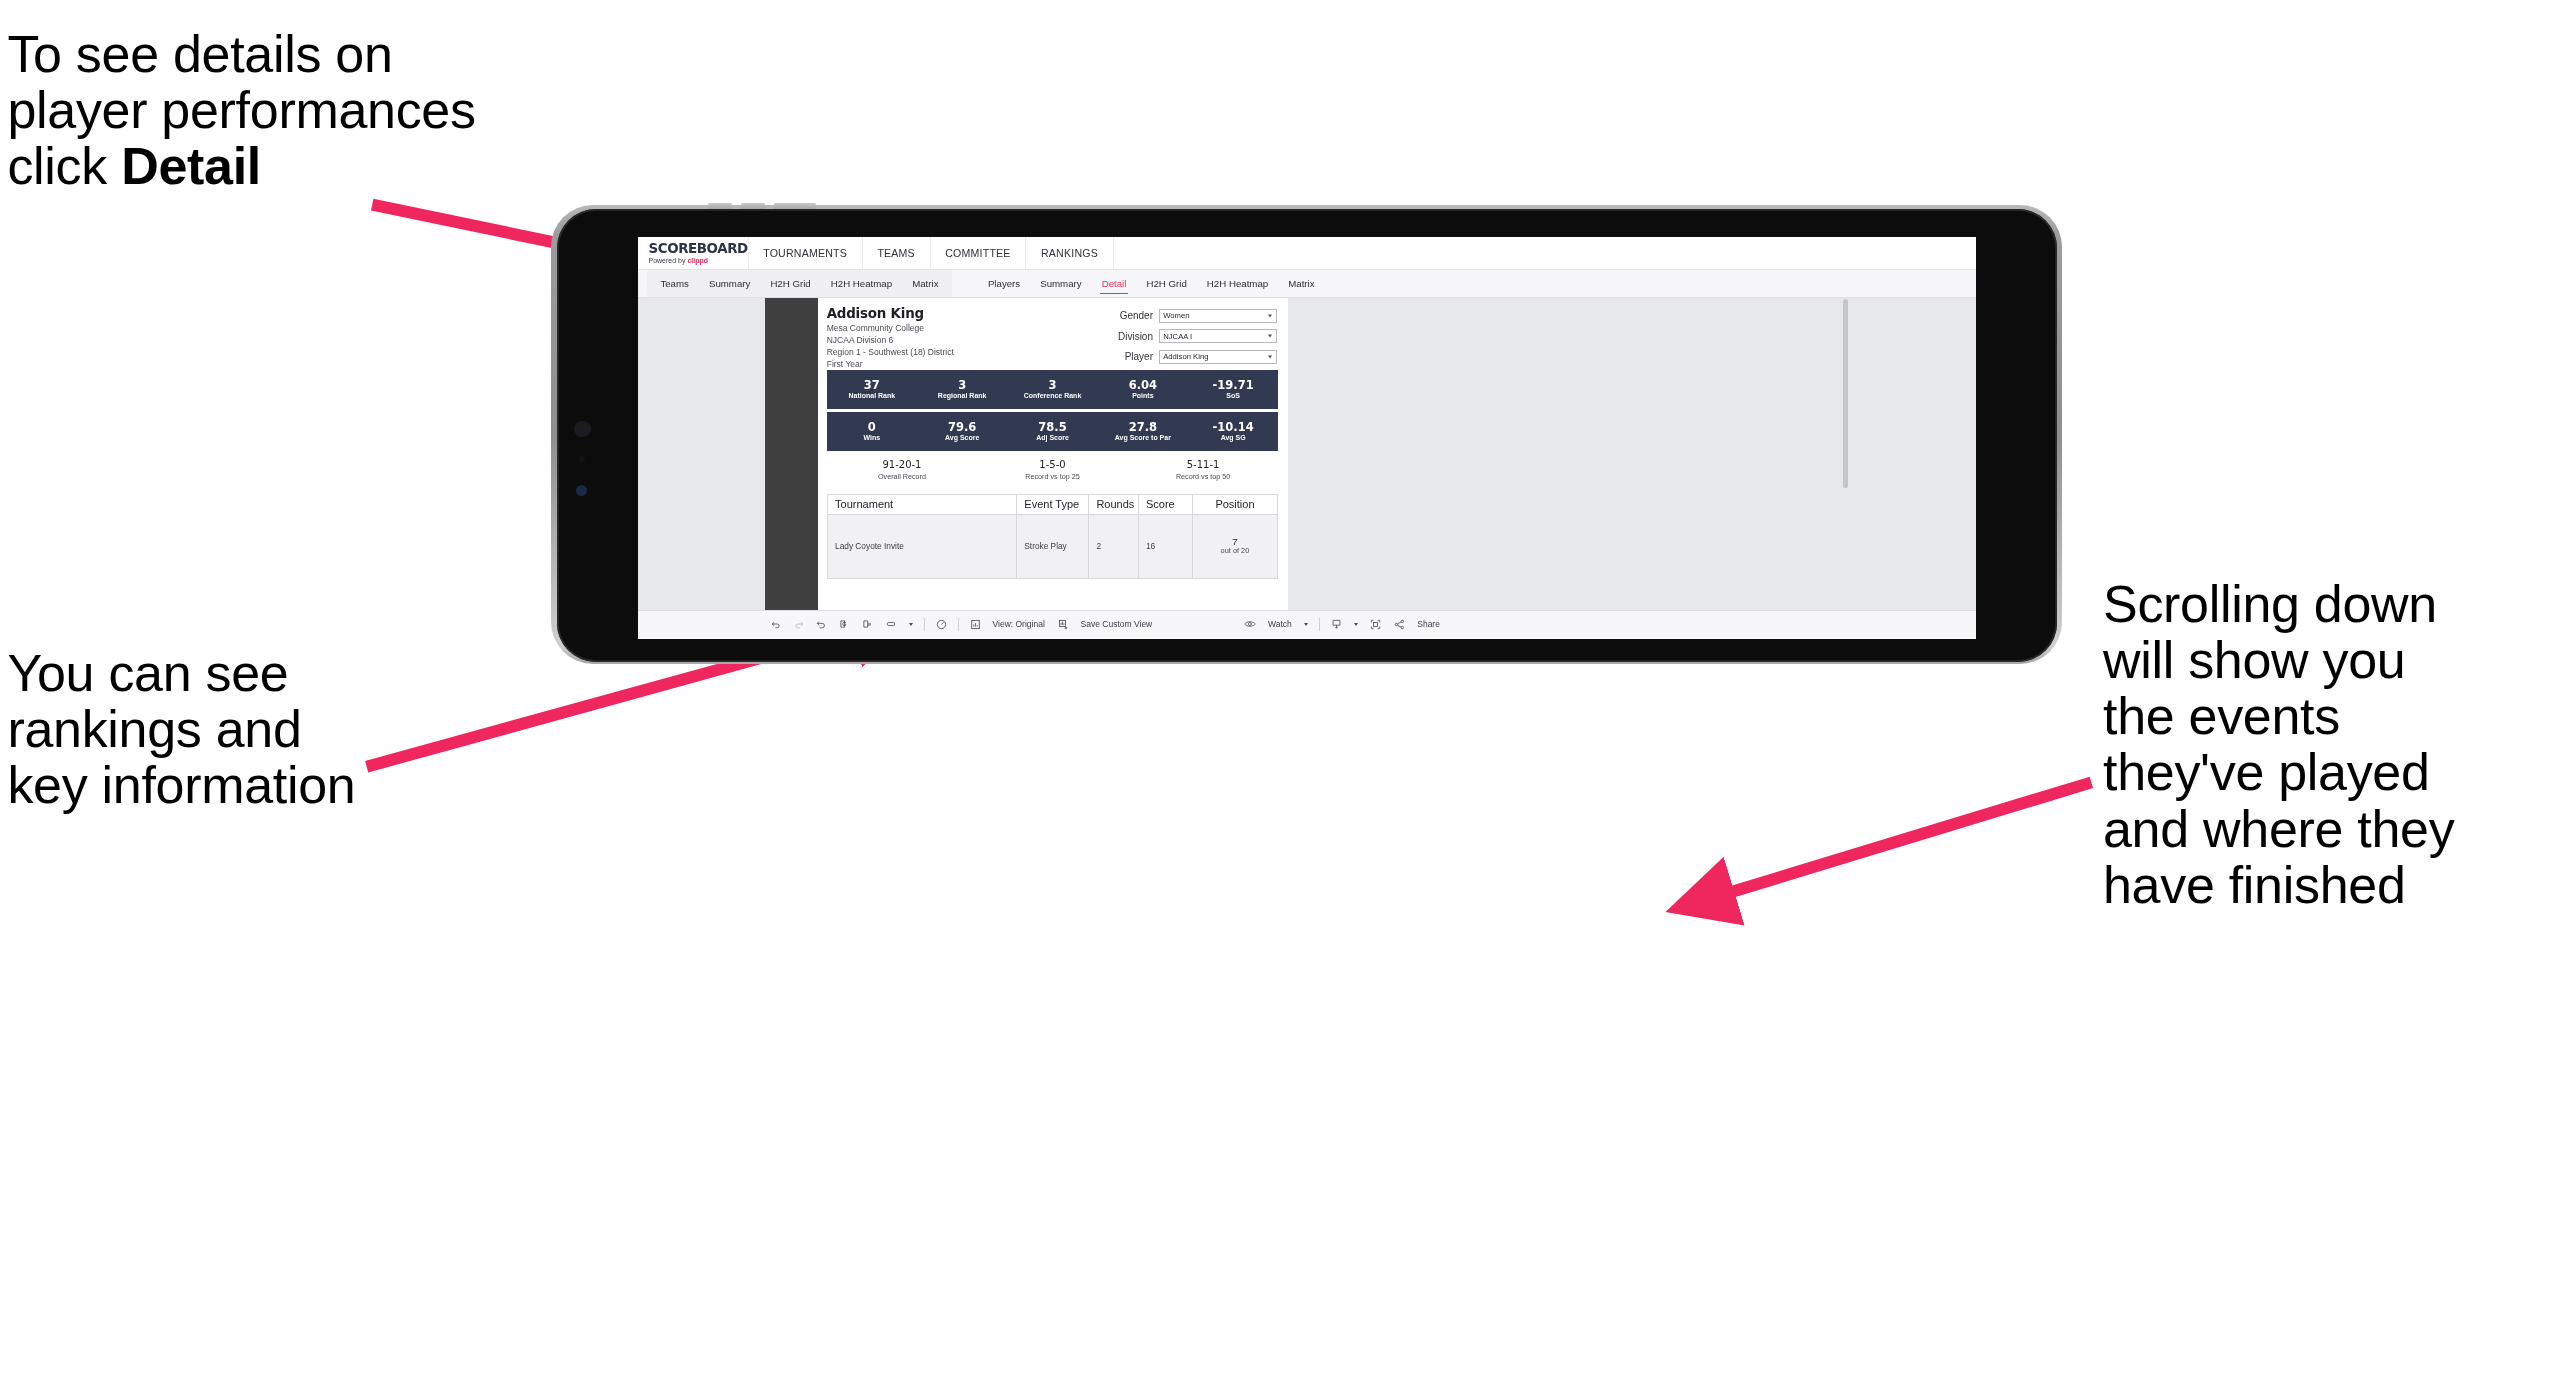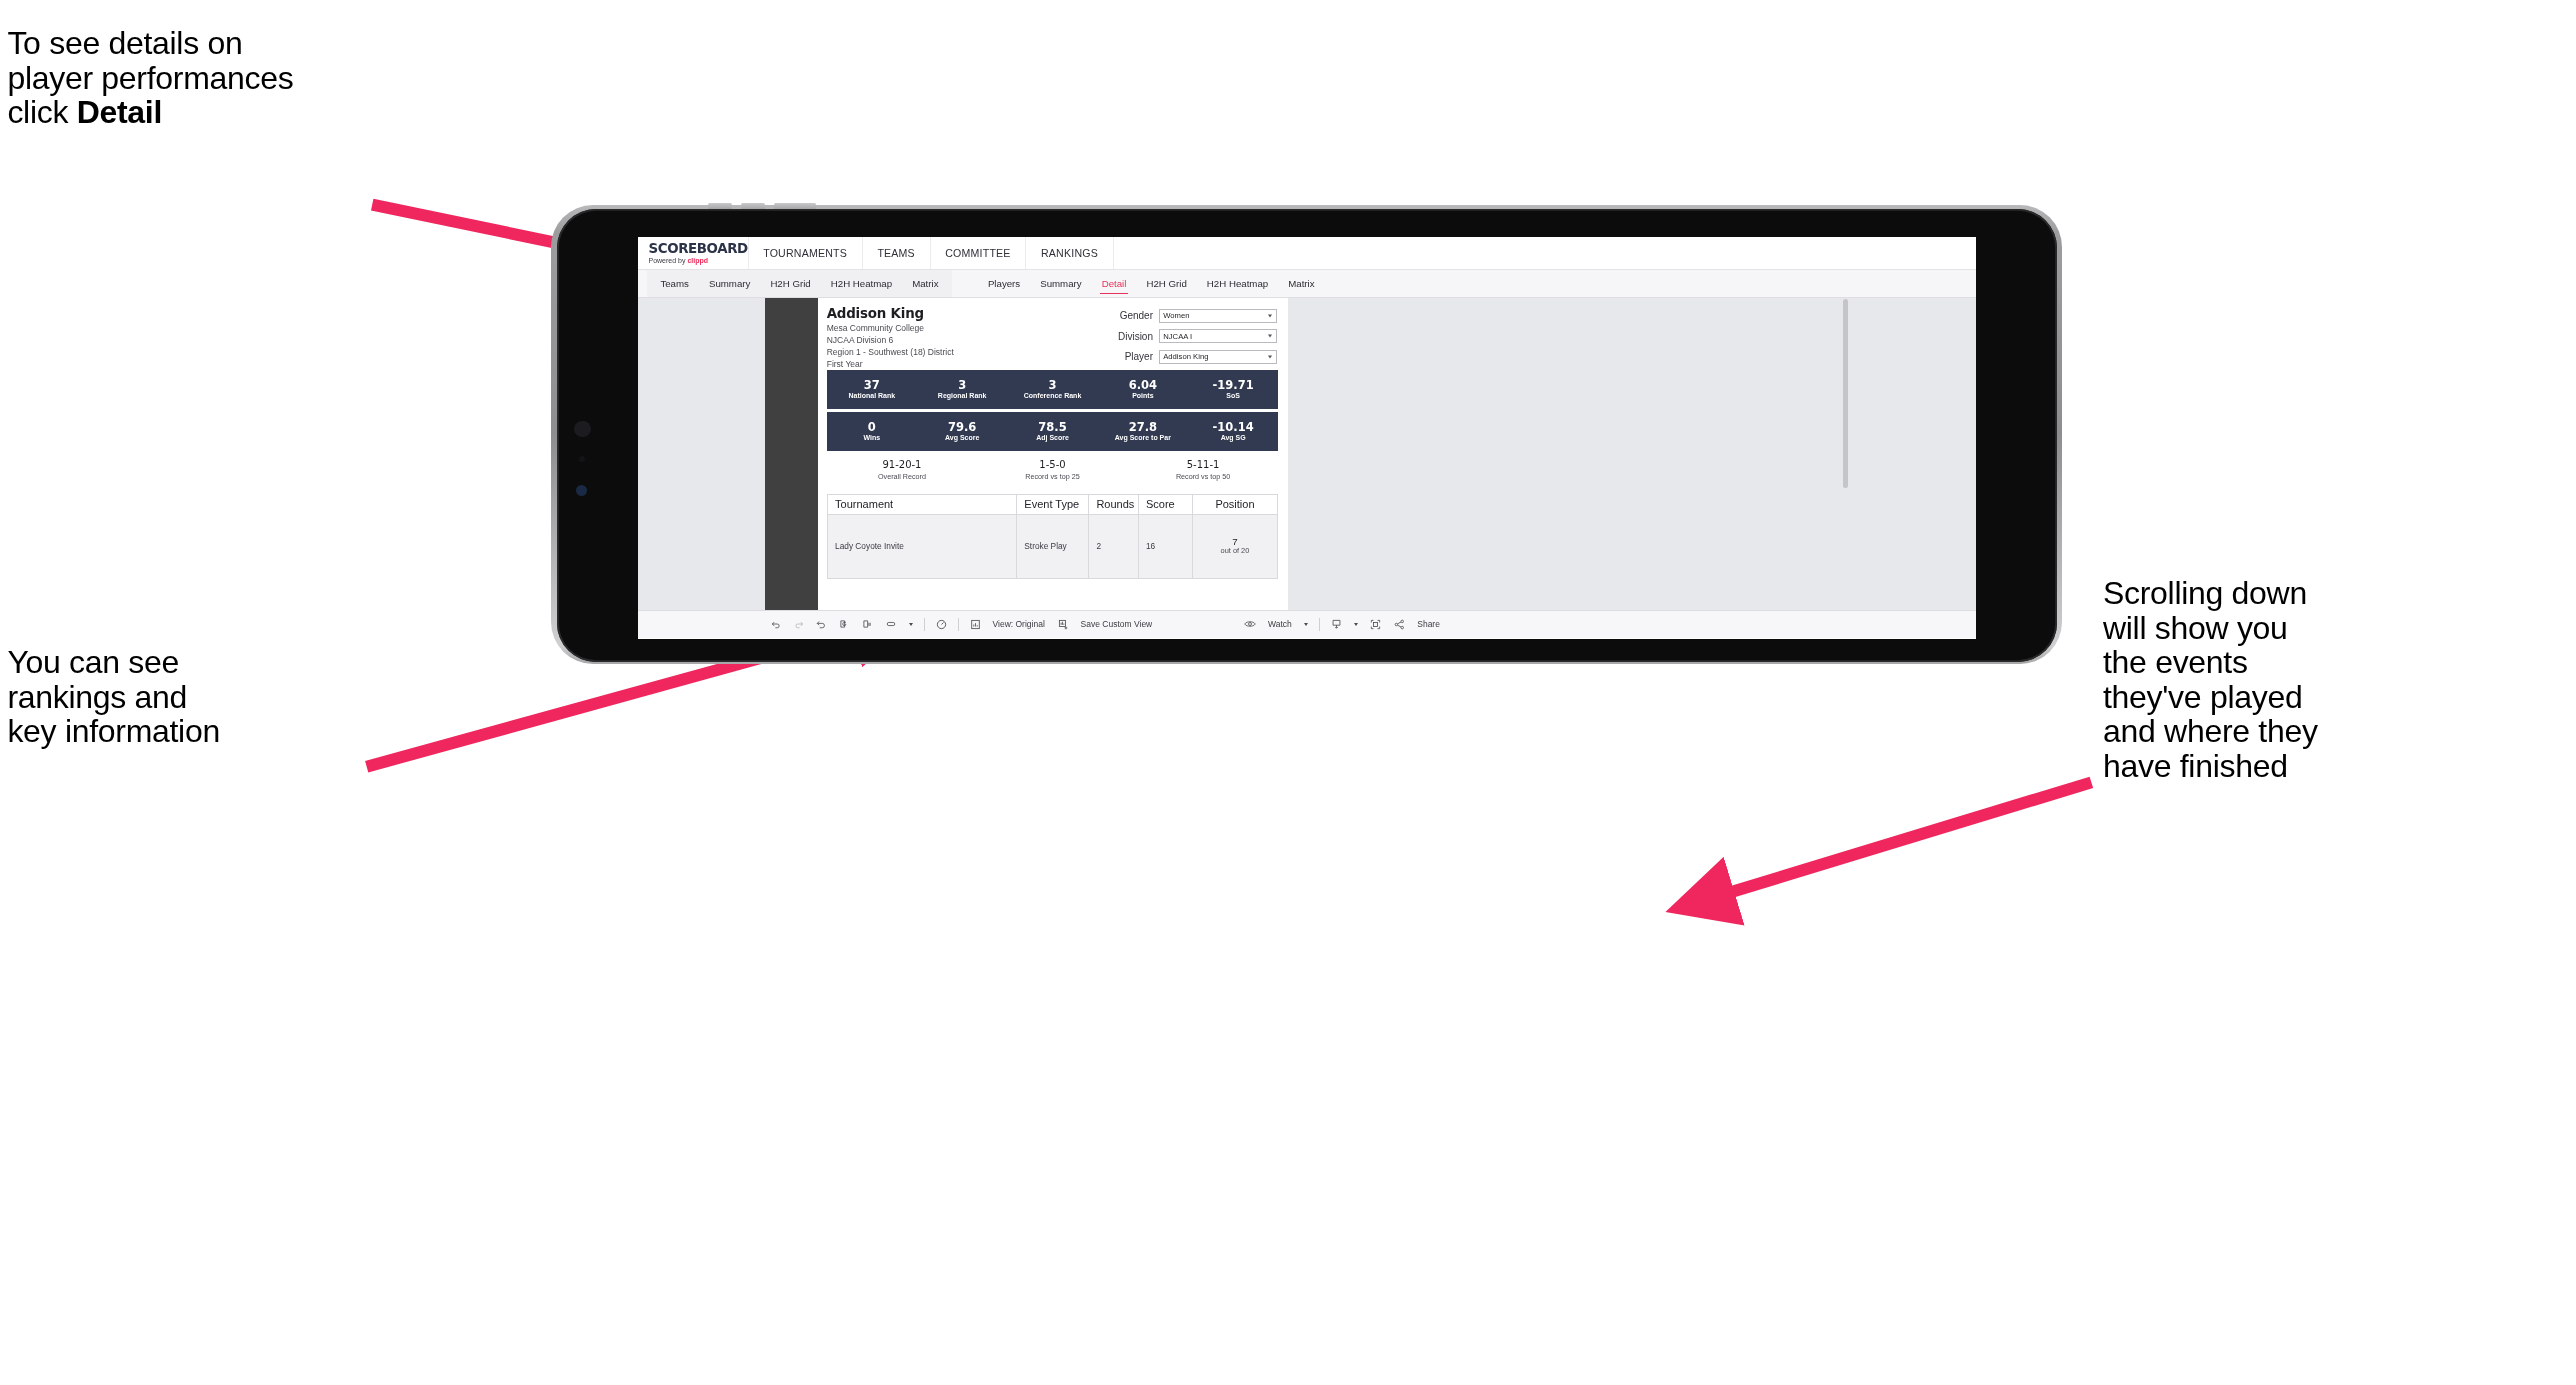--- a/index.html
+++ b/index.html
@@ -8,21 +8,21 @@
     background: #ffffff;
     font-family: "Liberation Sans", sans-serif;
     overflow: hidden;
   }
   #stage { position: relative; width: 2576px; height: 1386px; background:#fff; }
 
   
   .annot {
     position: absolute;
     color: #000;
-    font-size: 32px;
+    font-size: 52px;
     line-height: 1.08;
     font-weight: 400;
     letter-spacing: -0.3px;
     white-space: pre-line;
   }
   .annot b { font-weight: 700; }
   #annot-top { left: 7.4px; top: 26px; width: 626px; }
   #annot-left { left: 7.4px; top: 645px; width: 516px; }
   #annot-right { left: 2103px; top: 576px; width: 461px; }
 

